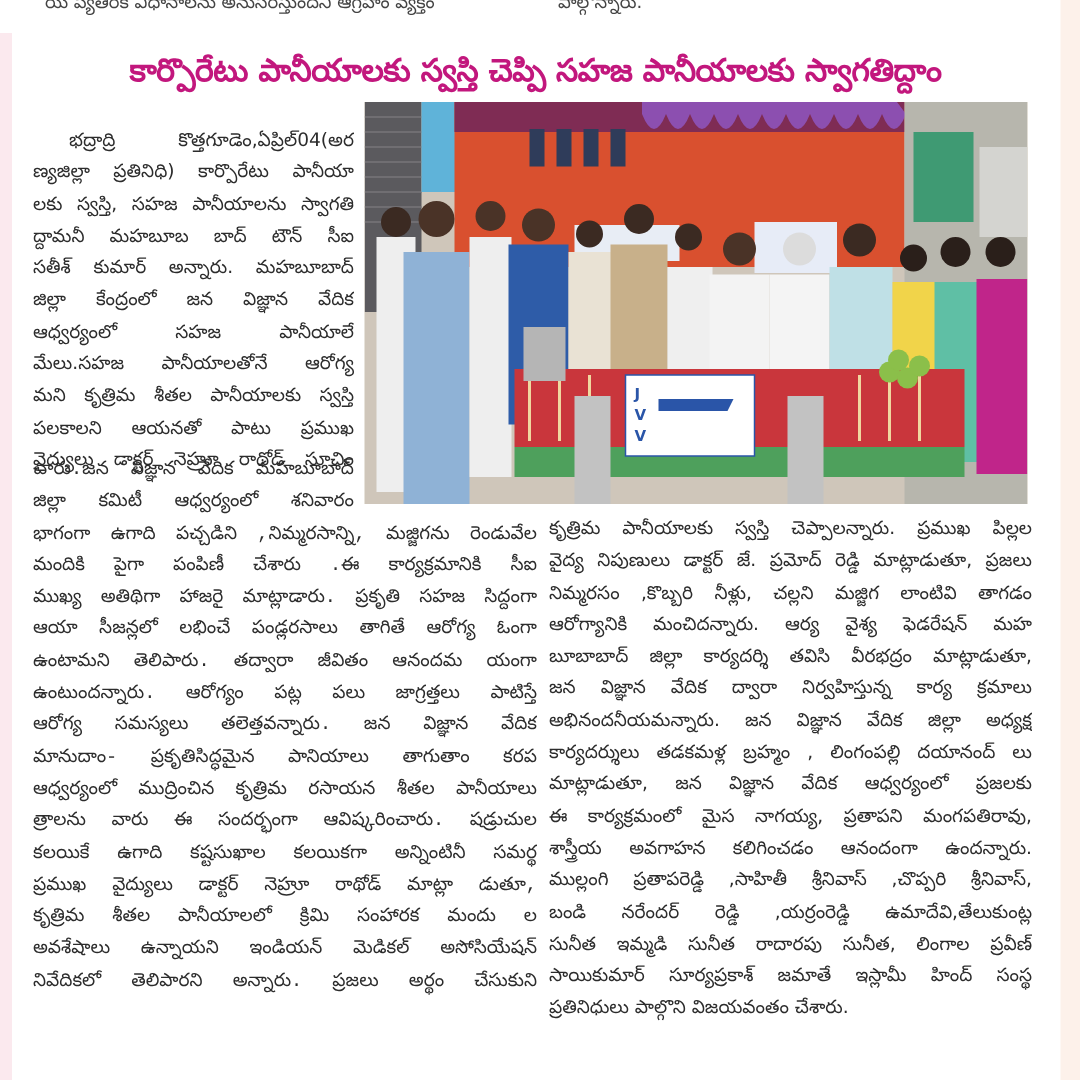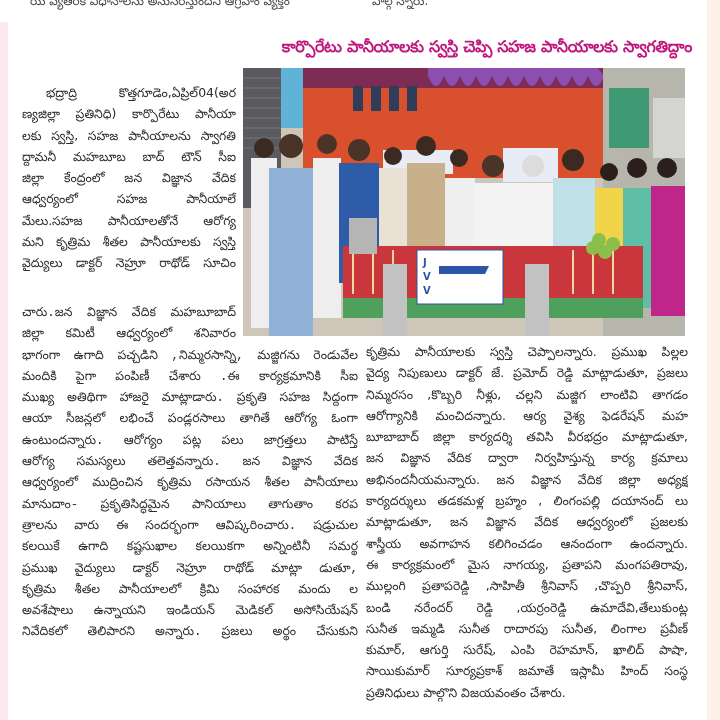--- a/index.html
+++ b/index.html
@@ -17,22 +17,22 @@
     position: absolute; left: 707px; top: 0; width: 13px; height: 720px;
     background: #fdf1ea;
   }
   .top-clip {
     position: absolute; left: 0; top: -6px; width: 720px; height: 16px;
     font-size: 12px; color: #444; white-space: nowrap; overflow: hidden;
   }
   .top-clip span { position: absolute; }
   .headline {
     position: absolute; left: 22px; top: 30px; width: 670px; height: 34px;
-    color: #c2177d; font-weight: bold; font-size: 16px; line-height: 34px;
-    text-align: right; white-space: nowrap; letter-spacing: -0.3px;
+    color: #c2177d; font-weight: bold; font-size: 21px; line-height: 34px;
+    text-align: center; white-space: nowrap; letter-spacing: -0.3px;
   }
   .photo {
     position: absolute; left: 243px; top: 68px; width: 442px; height: 268px;
     overflow: hidden; background: #d7cfc4;
   }
   .photo svg { display: block; }
   .col {
     position: absolute; font-size: 12.4px; line-height: 21.3px;
     text-align: justify; color: #2c2c2c;
   }
@@ -145,57 +145,59 @@
     <circle cx="356" cy="172" r="7" fill="#8bbf4a"></circle>
       <circle cx="370" cy="176" r="7" fill="#8bbf4a"></circle>
   </svg>
 </div>
 
 <div class="col col-a">
   <span class="line indent">భద్రాద్రి  కొత్తగూడెం,ఏప్రిల్04(అర</span>
   <span class="line">ణ్యజిల్లా ప్రతినిధి) కార్పొరేటు పానీయా</span>
   <span class="line">లకు స్వస్తి, సహజ పానీయాలను స్వాగతి</span>
   <span class="line">ద్దామనీ మహబూబ బాద్ టౌన్ సీఐ</span>
+  <span class="line">సతీశ్ కుమార్ అన్నారు.  మహబూబాద్</span>
   <span class="line">జిల్లా కేంద్రంలో జన విజ్ఞాన వేదిక</span>
   <span class="line">ఆధ్వర్యంలో సహజ పానీయాలే</span>
   <span class="line">మేలు.సహజ పానీయాలతోనే ఆరోగ్య</span>
   <span class="line">మని కృత్రిమ శీతల పానీయాలకు స్వస్తి</span>
+  <span class="line">పలకాలని ఆయనతో పాటు ప్రముఖ</span>
   <span class="line">వైద్యులు డాక్టర్ నెహ్రూ రాథోడ్ సూచిం</span>
 </div>
 
 <div class="col col-b" style="top:303px">
   <span class="line" style="width:214px">చారు.జన విజ్ఞాన వేదిక మహబూబాద్</span>
   <span class="line" style="width:214px">జిల్లా కమిటీ ఆధ్వర్యంలో శనివారం</span>
   <span class="line">భాగంగా ఉగాది పచ్చడిని ,నిమ్మరసాన్ని, మజ్జిగను రెండువేల</span>
   <span class="line">మందికి పైగా  పంపిణీ చేశారు .ఈ కార్యక్రమానికి  సీఐ</span>
   <span class="line">ముఖ్య అతిథిగా హాజరై మాట్లాడారు. ప్రకృతి సహజ సిద్దంగా</span>
   <span class="line">ఆయా సీజన్లలో లభించే పండ్లరసాలు తాగితే ఆరోగ్య ఓంగా</span>
+  <span class="line">ఉంటామని తెలిపారు. తద్వారా జీవితం ఆనందమ యంగా</span>
   <span class="line">ఉంటుందన్నారు. ఆరోగ్యం పట్ల పలు జాగ్రత్తలు పాటిస్తే</span>
   <span class="line">ఆరోగ్య సమస్యలు తలెత్తవన్నారు. జన విజ్ఞాన వేదిక</span>
+  <span class="line">మానుదాం- ప్రకృతిసిద్ధమైన పానియాలు తాగుతాం కరప</span>
   <span class="line">ఆధ్వర్యంలో ముద్రించిన కృత్రిమ రసాయన శీతల పానీయాలు</span>
-  <span class="line">మానుదాం- ప్రకృతిసిద్ధమైన పానియాలు తాగుతాం కరప</span>
   <span class="line">త్రాలను వారు ఈ సందర్భంగా ఆవిష్కరించారు. షడ్రుచుల</span>
   <span class="line">కలయికే ఉగాది కష్టసుఖాల కలయికగా  అన్నింటినీ సమర్థ</span>
   <span class="line">ప్రముఖ వైద్యులు డాక్టర్ నెహ్రూ రాథోడ్  మాట్లా డుతూ,</span>
   <span class="line">కృత్రిమ శీతల పానీయాలలో క్రిమి సంహారక మందు ల</span>
   <span class="line">అవశేషాలు ఉన్నాయని ఇండియన్ మెడికల్ అసోసియేషన్</span>
   <span class="line">నివేదికలో తెలిపారని అన్నారు. ప్రజలు అర్థం చేసుకుని</span>
 </div>
 
 <div class="col col-c">
   <span class="line">కృత్రిమ పానీయాలకు స్వస్తి చెప్పాలన్నారు. ప్రముఖ పిల్లల</span>
   <span class="line">వైద్య నిపుణులు డాక్టర్ జే. ప్రమోద్ రెడ్డి మాట్లాడుతూ, ప్రజలు</span>
   <span class="line">నిమ్మరసం ,కొబ్బరి నీళ్లు, చల్లని మజ్జిగ లాంటివి  తాగడం</span>
   <span class="line">ఆరోగ్యానికి మంచిదన్నారు. ఆర్య వైశ్య ఫెడరేషన్ మహ</span>
   <span class="line">బూబాబాద్ జిల్లా కార్యదర్శి  తవిసి వీరభద్రం మాట్లాడుతూ,</span>
   <span class="line">జన విజ్ఞాన వేదిక ద్వారా నిర్వహిస్తున్న  కార్య క్రమాలు</span>
   <span class="line">అభినందనీయమన్నారు.  జన విజ్ఞాన వేదిక జిల్లా అధ్యక్ష</span>
   <span class="line">కార్యదర్శులు తడకమళ్ల బ్రహ్మం , లింగంపల్లి దయానంద్ లు</span>
   <span class="line">మాట్లాడుతూ, జన విజ్ఞాన వేదిక ఆధ్వర్యంలో ప్రజలకు</span>
+  <span class="line">ఈ కార్యక్రమంలో మైస నాగయ్య, ప్రతాపని మంగపతిరావు,</span>
   <span class="line">శాస్త్రీయ అవగాహన కలిగించడం ఆనందంగా ఉందన్నారు.</span>
-  <span class="line">ఈ కార్యక్రమంలో మైస నాగయ్య, ప్రతాపని మంగపతిరావు,</span>
   <span class="line">ముల్లంగి ప్రతాపరెడ్డి ,సాహితీ శ్రీనివాస్ ,చొప్పరి శ్రీనివాస్,</span>
   <span class="line">బండి నరేందర్ రెడ్డి ,యర్రంరెడ్డి  ఉమాదేవి,తేలుకుంట్ల</span>
   <span class="line">సునీత ఇమ్మడి సునీత రాదారపు సునీత, లింగాల ప్రవీణ్</span>
-  <span class="line">కుమార్, ఆగుర్తి సురేష్, ఎంపి రెహమాన్, ఖాలిద్ పాషా,</span>
   <span class="line">సాయికుమార్ సూర్యప్రకాశ్ జమాతే ఇస్లామీ హింద్ సంస్థ</span>
   <span class="line last">ప్రతినిధులు పాల్గొని విజయవంతం చేశారు.</span>
 </div>
 
 </body></html>

